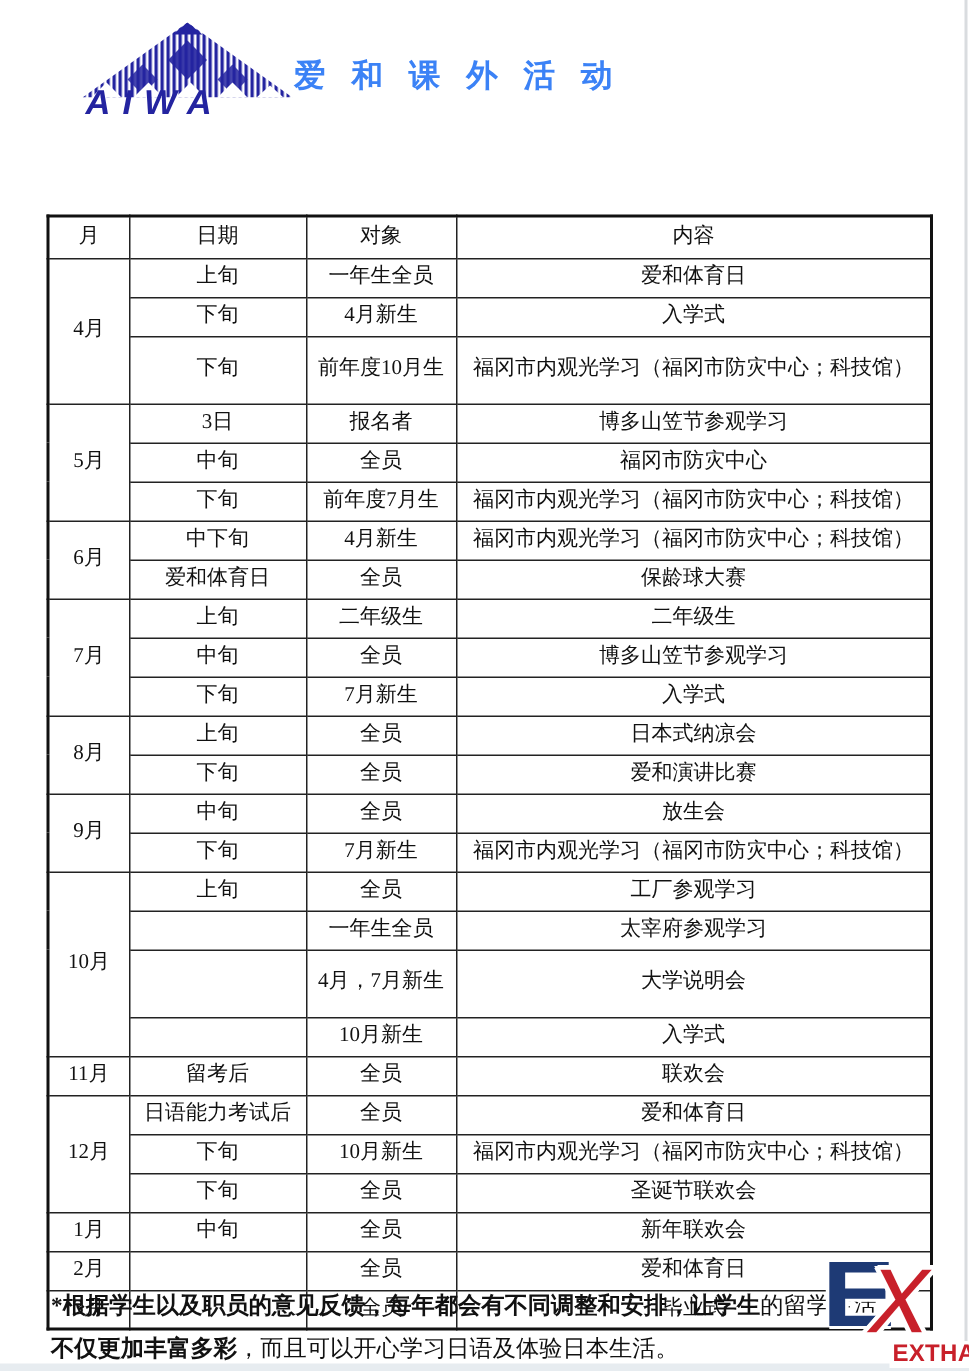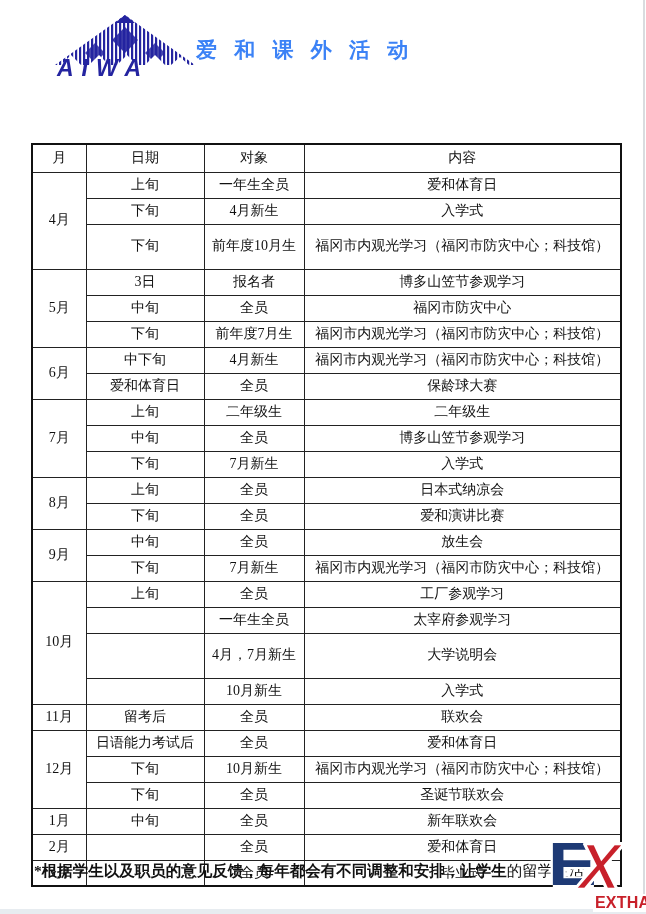--- a/index.html
+++ b/index.html
@@ -254,20 +254,21 @@
         <td rowspan="1">3月</td>
         <td></td>
         <td>全员</td>
         <td>毕业式</td>
       </tr>
     </tbody>
 </table>
 
 <div class="footnote">
     <div class="fn-line"><span class="b">*根据学生以及职员的意见反馈，每年都会有不同调整和安排，让学生</span><span>的留学生活</span></div>
+    <div class="fn-line"><span class="b">不仅更加丰富多彩</span><span>，而且可以开心学习日语及体验日本生活。</span></div>
   </div>
 
 <div class="watermark">
   <span class="wm-e">E</span>
   <span class="wm-x">X</span>
   <span class="wm-label">EXTHAI.COM</span>
 </div>
 
 <div class="bottom-strip"></div>
 <div class="right-edge-line"></div>

